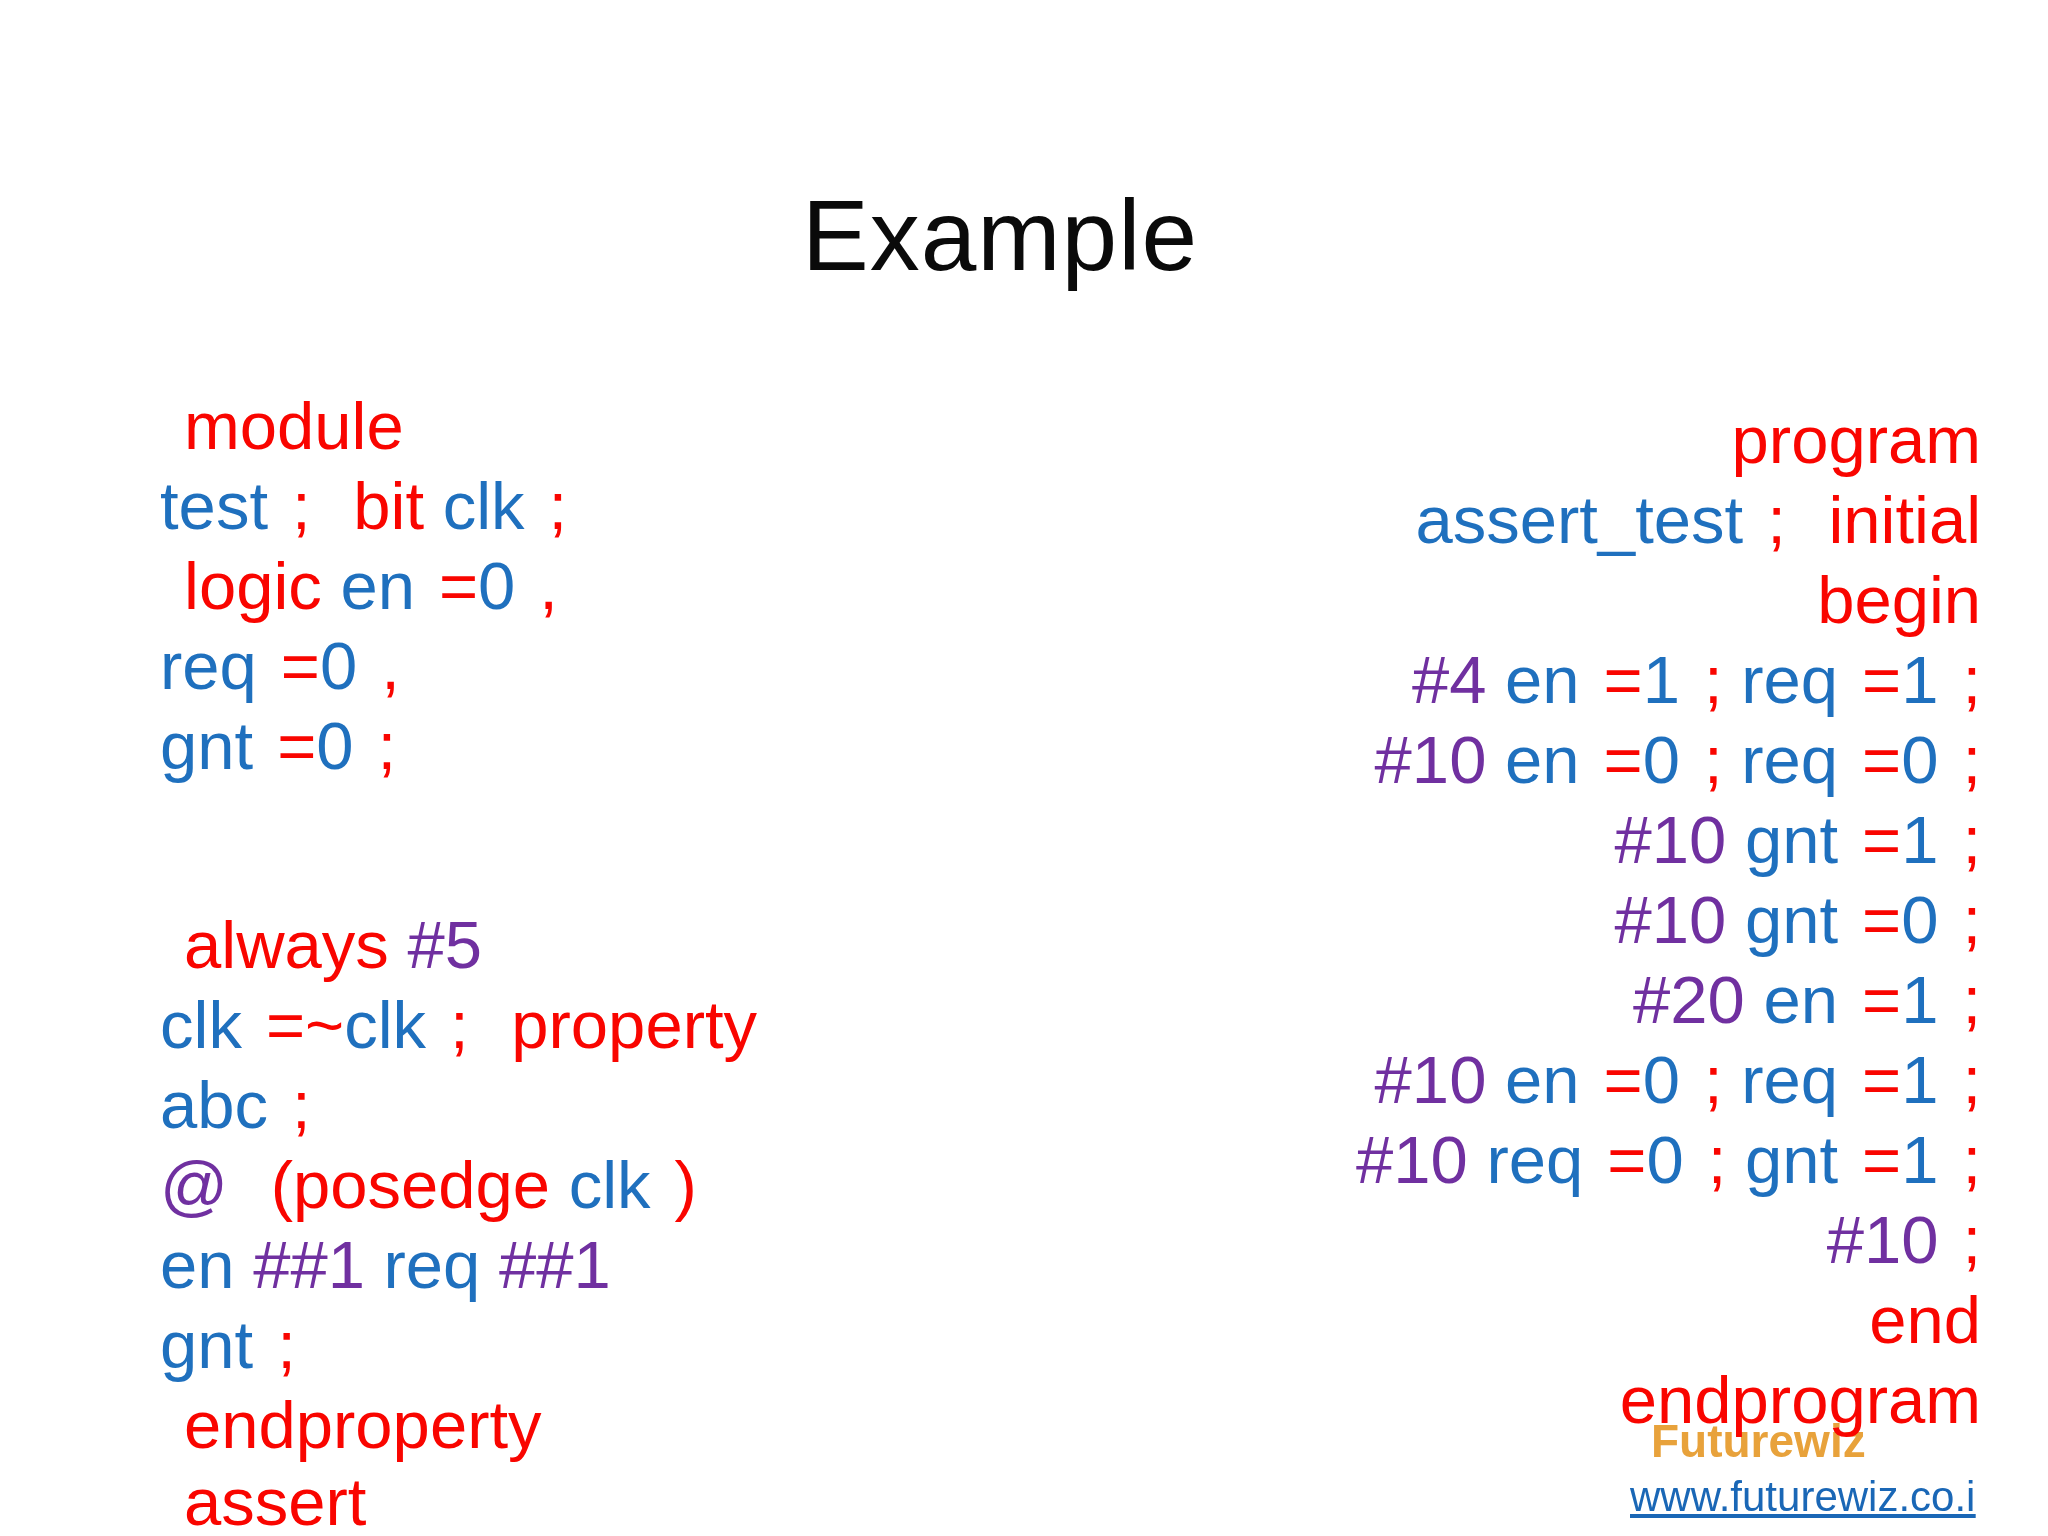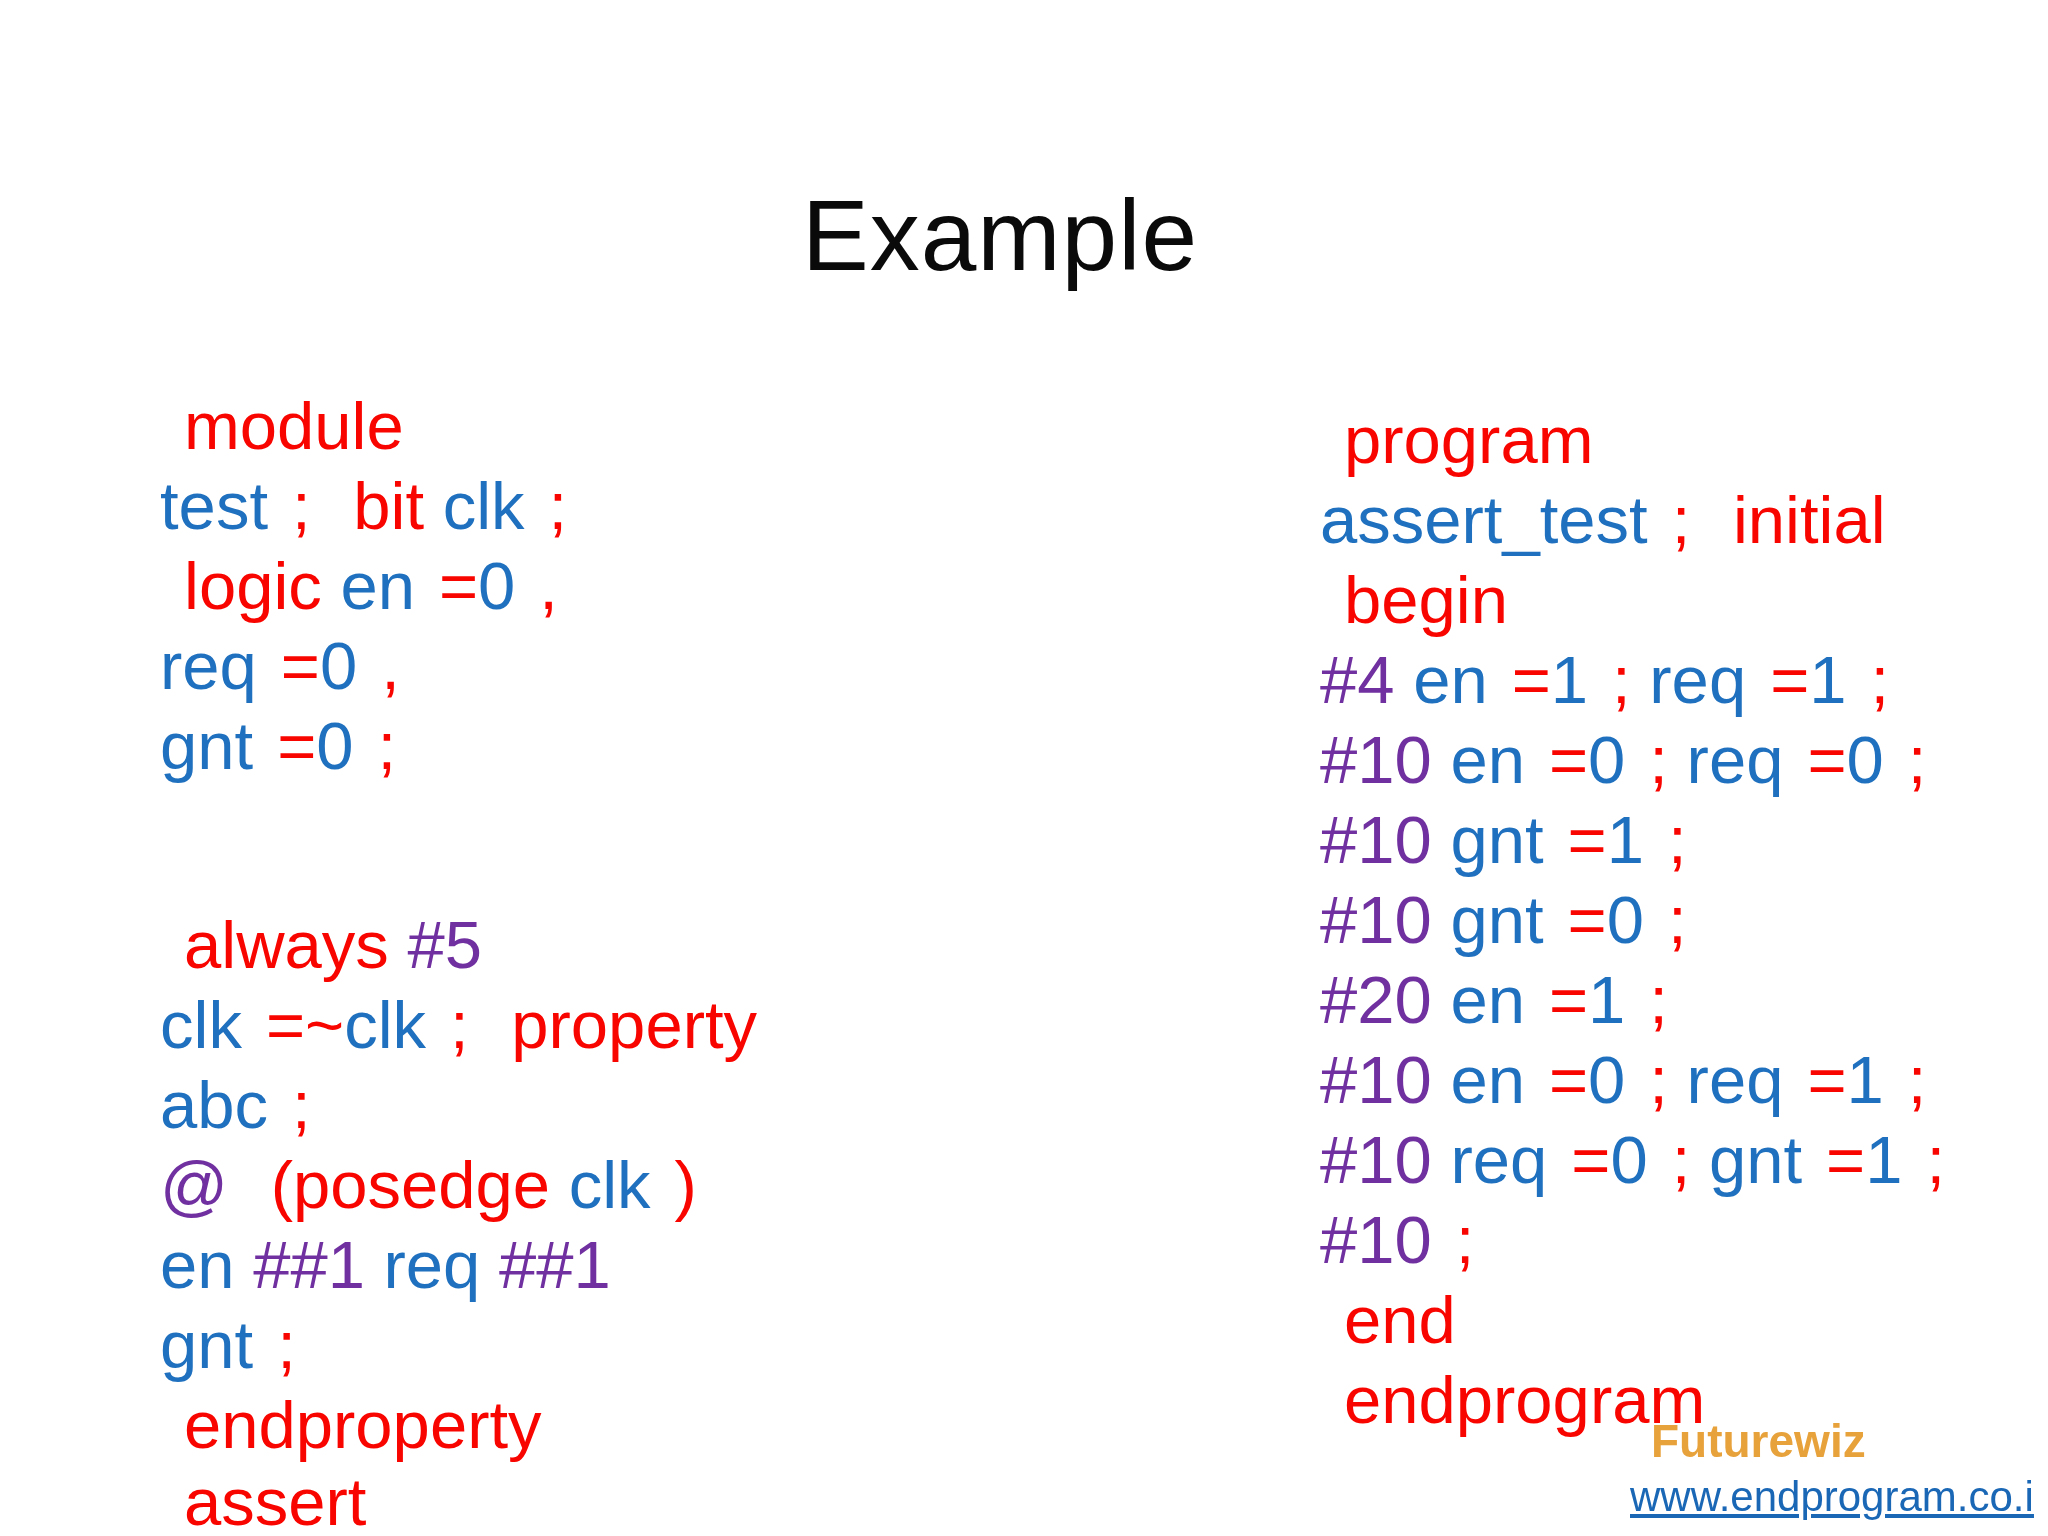--- a/index.html
+++ b/index.html
@@ -36,21 +36,21 @@
   .code-block {
     position: absolute;
     font-size: 67px;
     line-height: 80px;
     white-space: pre;
     z-index: 2;
   }
   #block-a { left: 160px; top: 386px; }
   #block-b { left: 160px; top: 905px; }
   #block-c { left: 160px; top: 1462px; }
-  #block-r { left: 1320px; top: 400px; }
+  #block-r { left: 1356px; top: 400px; text-align: right; }
   .code-line { height: 80px; }
   .k { color: var(--kw, #f90500); margin-left: 24px; }
   .i { color: var(--id, #1f70be); }
   .d { color: var(--dl, #7030a0); }
   .logo {
     position: absolute;
     left: 1651px;
     top: 1414px;
     font-size: 46px;
     font-weight: 700;
@@ -81,17 +81,17 @@
 
   <div class="code-block" id="block-b"><div class="code-line"><span class="k">always </span><span class="d">#5</span></div><div class="code-line"><span class="i">clk</span><span class="k">=~</span><span class="i">clk</span><span class="k">; </span><span class="k">property</span></div><div class="code-line"><span class="i">abc</span><span class="k">;</span></div><div class="code-line"><span class="d">@ </span><span class="k">(posedge </span><span class="i">clk</span><span class="k">)</span></div><div class="code-line"><span class="i">en </span><span class="d">##1 </span><span class="i">req </span><span class="d">##1</span></div><div class="code-line"><span class="i">gnt</span><span class="k">;</span></div><div class="code-line"><span class="k">endproperty</span></div></div>
 
   <div class="code-block" id="block-c"><div class="code-line"><span class="k">assert</span></div></div>
 
   <div class="code-block" id="block-r"><div class="code-line"><span class="k">program</span></div><div class="code-line"><span class="i">assert_test</span><span class="k">; </span><span class="k">initial</span></div><div class="code-line"><span class="k">begin</span></div><div class="code-line"><span class="d">#4 </span><span class="i">en</span><span class="k">=</span><span class="i">1</span><span class="k">; </span><span class="i">req</span><span class="k">=</span><span class="i">1</span><span class="k">;</span></div><div class="code-line"><span class="d">#10 </span><span class="i">en</span><span class="k">=</span><span class="i">0</span><span class="k">; </span><span class="i">req</span><span class="k">=</span><span class="i">0</span><span class="k">;</span></div><div class="code-line"><span class="d">#10 </span><span class="i">gnt</span><span class="k">=</span><span class="i">1</span><span class="k">;</span></div><div class="code-line"><span class="d">#10 </span><span class="i">gnt</span><span class="k">=</span><span class="i">0</span><span class="k">;</span></div><div class="code-line"><span class="d">#20 </span><span class="i">en</span><span class="k">=</span><span class="i">1</span><span class="k">;</span></div><div class="code-line"><span class="d">#10 </span><span class="i">en</span><span class="k">=</span><span class="i">0</span><span class="k">; </span><span class="i">req</span><span class="k">=</span><span class="i">1</span><span class="k">;</span></div><div class="code-line"><span class="d">#10 </span><span class="i">req</span><span class="k">=</span><span class="i">0</span><span class="k">; </span><span class="i">gnt</span><span class="k">=</span><span class="i">1</span><span class="k">;</span></div><div class="code-line"><span class="d">#10</span><span class="k">;</span></div><div class="code-line"><span class="k">end</span></div><div class="code-line"><span class="k">endprogram</span></div></div>
 
   <div class="logo">Futurewiz</div>
 
   <div class="link">
-    <div>www.endprogram.co.i</div>
+    <div>www.futurewiz.co.i</div>
     <div>n</div>
   </div>
 
 </div>
 
 </body></html>

